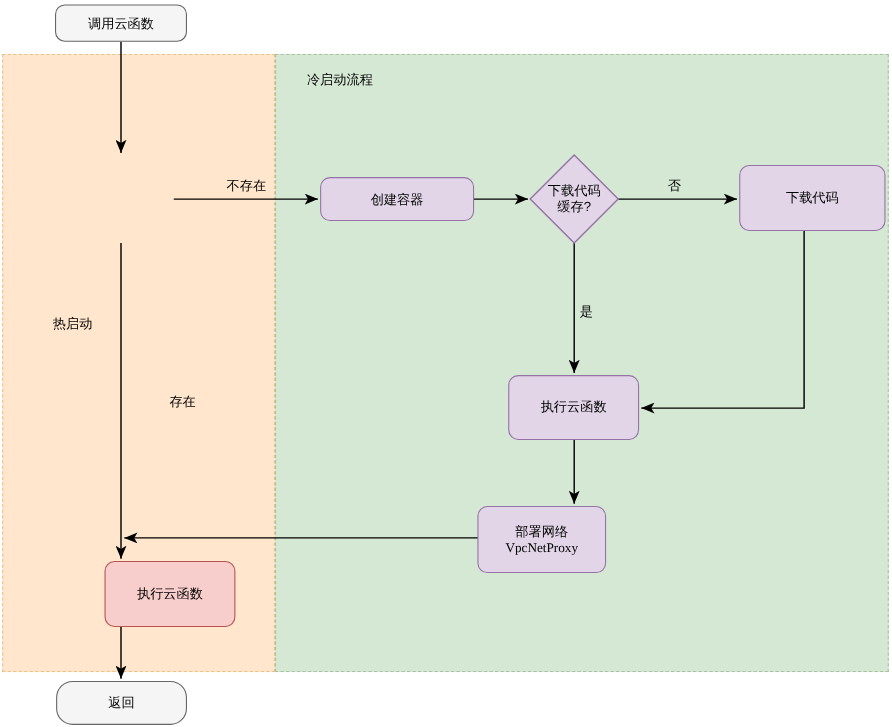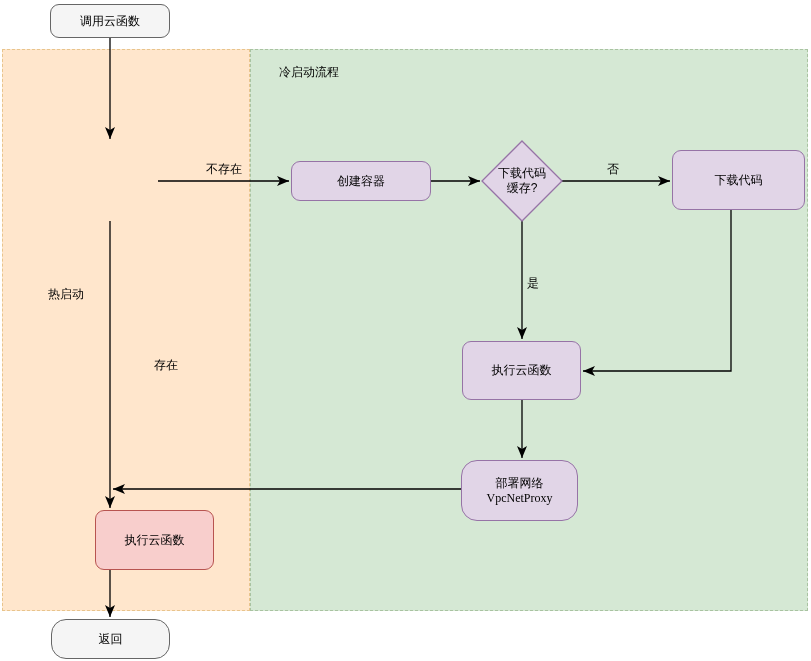--- a/index.html
+++ b/index.html
@@ -68,21 +68,21 @@
     border: 1px solid;
     border-radius: 9px;
   }
   .node-gray  { background: var(--node-gray-fill, #f5f5f5);  border-color: var(--node-gray-border, #666666); }
   .node-purple{ background: var(--node-purple-fill, #e1d5e7); border-color: var(--node-purple-border, #9673a6); }
   .node-pink  { background: var(--node-pink-fill, #f8cecc);  border-color: var(--node-pink-border, #b85450); }
   .n-start            { left: 50px;  top: 4px;   width: 120px; height: 34px; }
   .n-create-container { left: 291px; top: 161px; width: 140px; height: 40px; }
   .n-download-code    { left: 672px; top: 150px; width: 133px; height: 60px; }
   .n-deploy-function  { left: 462px; top: 341px; width: 119px; height: 59px; }
-  .n-deploy-network   { left: 461px; top: 460px; width: 117px; height: 61px; border-radius: 16px; }
+  .n-deploy-network   { left: 434px; top: 460px; width: 117px; height: 61px; }
   .n-execute-function { left: 51px;  top: 510px; width: 119px; height: 60px; margin-left: 44px; }
   .n-return           { left: 51px;  top: 619px; width: 119px; height: 40px; border-radius: 15px; }
   
   .diamond {
     position: absolute;
     z-index: 3;
   }
   .diamond svg {
     position: absolute;
     left: 0; top: 0;

